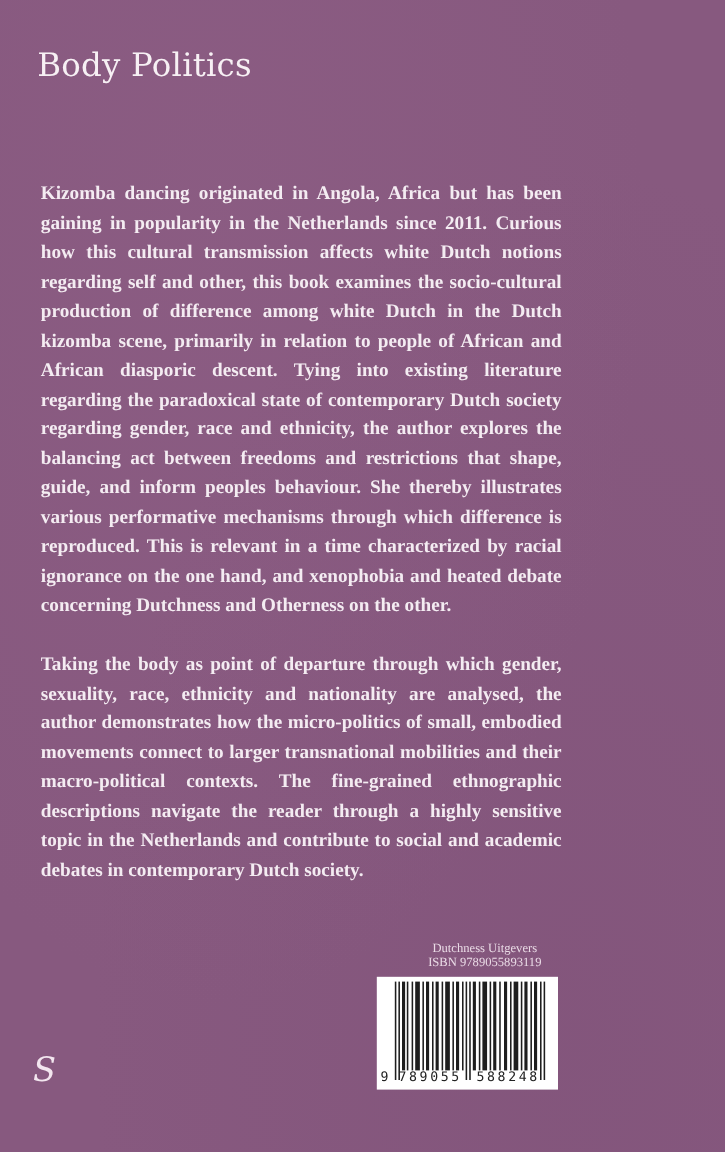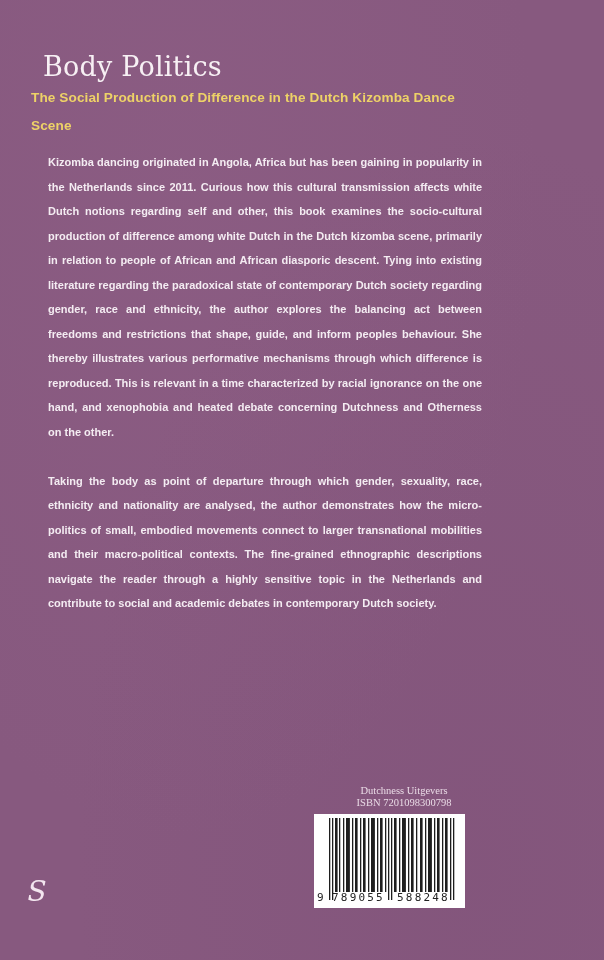--- a/index.html
+++ b/index.html
@@ -18,21 +18,21 @@
     }
     .cover {
       position: absolute;
       left: 0; top: 0;
       width: 604px; height: 960px;
     }
     .title {
       position: absolute;
       left: 31px;
       top: 39px;
-      margin: 12px;
+      margin: 0;
       font-family: "DejaVu Serif", "Liberation Serif", serif;
       font-weight: normal;
       font-size: 27px;
       line-height: 32px;
       color: #f7f0f4;
       letter-spacing: 0.2px;
     }
     .subtitle {
       position: absolute;
       left: 31px;
@@ -41,26 +41,26 @@
       margin: 0;
       font-family: "Liberation Sans", sans-serif;
       font-weight: bold;
       font-size: 13.6px;
       line-height: 28px;
       color: #eed267;
       letter-spacing: 0.1px;
     }
     .body-text {
       position: absolute;
-      left: 48px;
+      left: 34px;
       top: 150px;
       width: 434px;
-      font-family: Liberation Sans, sans-serif;
+      font-family: Liberation Serif, serif;
       font-weight: bold;
-      font-size: 11px;
+      font-size: 16px;
       line-height: 24.5px;
       color: #f4ecf2;
       text-align: justify;
       text-align-last: left;
     }
     .body-text p {
       margin: 0 0 24.5px 0;
     }
     .body-text p:last-child {
       margin-bottom: 0;
@@ -130,30 +130,29 @@
       font-style: italic;
     }
   </style>
 </head>
 <body>
 
 <div class="cover">
 
   <h1 class="title">Body Politics</h1>
 
-  <h2 class="subtitle">The Social Production of Difference in the Dutch Kizomba Dance Scene</h2>
 
   <div class="body-text">
     <p>Kizomba dancing originated in Angola, Africa but has been gaining in popularity in the Netherlands since 2011. Curious how this cultural transmission affects white Dutch notions regarding self and other, this book examines the socio-cultural production of difference among white Dutch in the Dutch kizomba scene, primarily in relation to people of African and African diasporic descent. Tying into existing literature regarding the paradoxical state of contemporary Dutch society regarding gender, race and ethnicity, the author explores the balancing act between freedoms and restrictions that shape, guide, and inform peoples behaviour. She thereby illustrates various performative mechanisms through which difference is reproduced. This is relevant in a time characterized by racial ignorance on the one hand, and xenophobia and heated debate concerning Dutchness and Otherness on the other.</p>
     <p>Taking the body as point of departure through which gender, sexuality, race, ethnicity and nationality are analysed, the author demonstrates how the micro-politics of small, embodied movements connect to larger transnational mobilities and their macro-political contexts. The fine-grained ethnographic descriptions navigate the reader through a highly sensitive topic in the Netherlands and contribute to social and academic debates in contemporary Dutch society.</p>
   </div>
 
   <div class="publisher-info">
     <div>Dutchness Uitgevers</div>
-    <div>ISBN 7201098300798</div>
+    <div>ISBN 9789055893119</div>
   </div>
 
   <div class="barcode">
     <svg width="151" height="94" viewBox="0 0 151 94" xmlns="http://www.w3.org/2000/svg">
       <g fill="#1e1e1e">
 
         <rect x="15" y="4" width="1.3" height="82"></rect>
         <rect x="18" y="4" width="1.3" height="82"></rect>
 
         <rect x="21" y="4" width="2.6" height="74"></rect>

